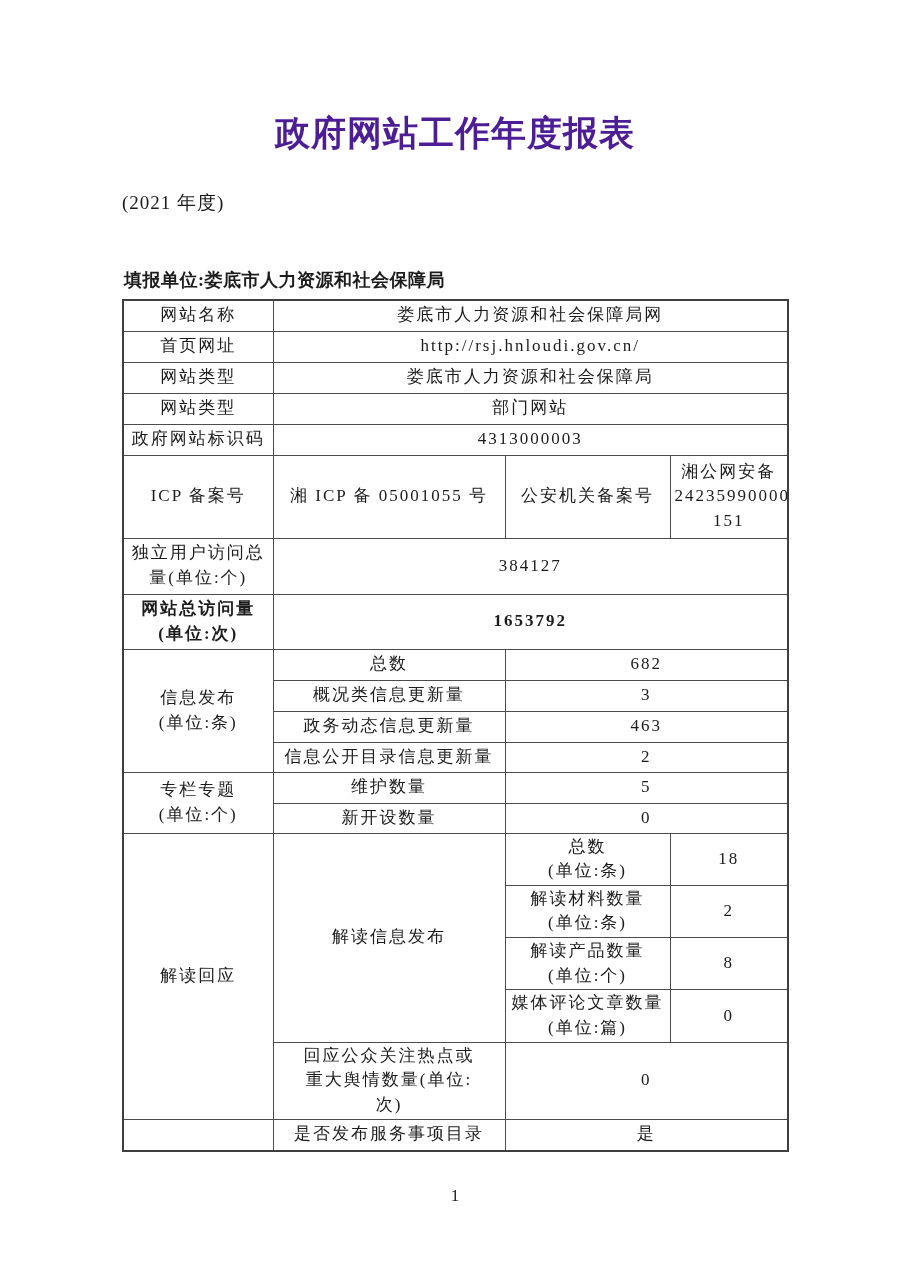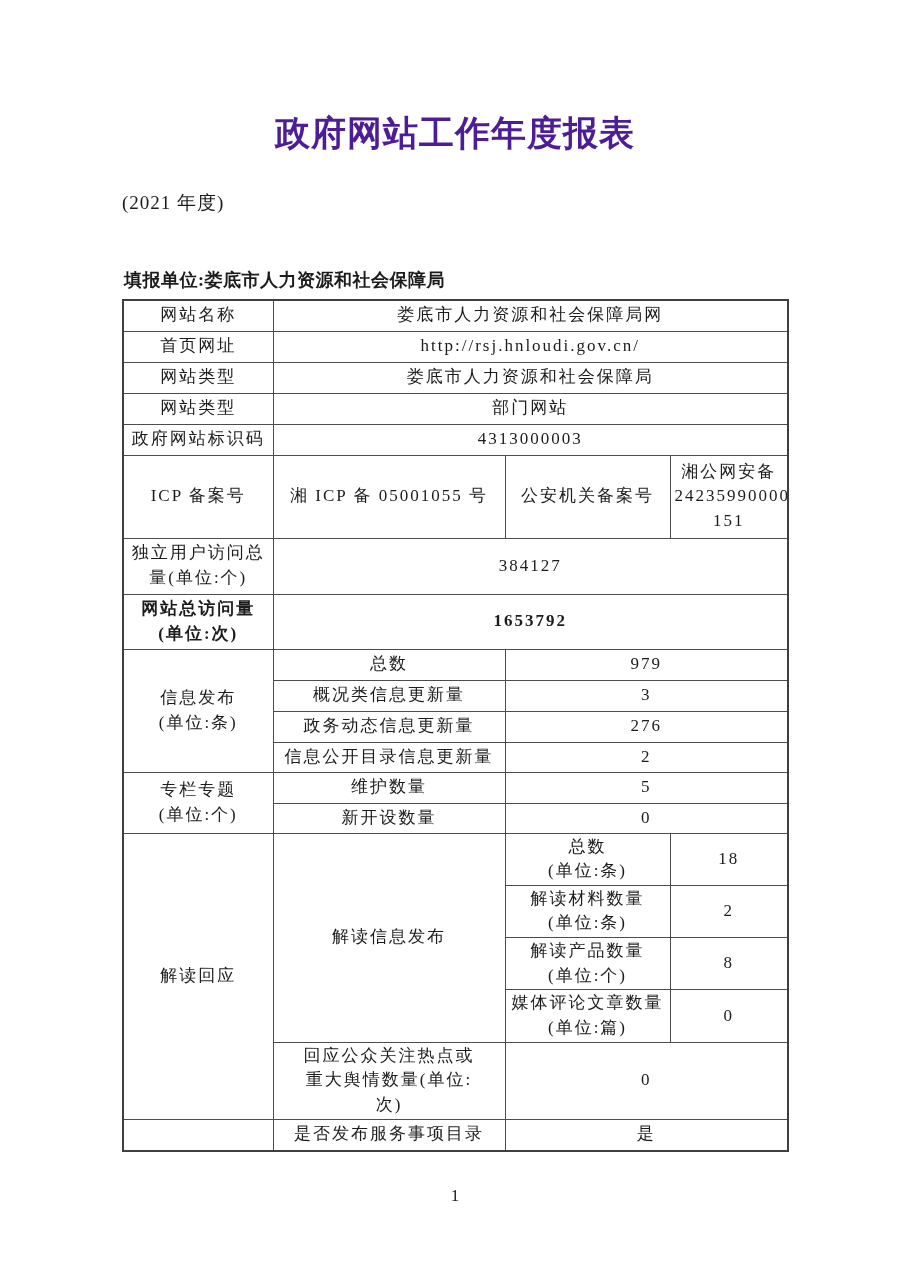--- a/index.html
+++ b/index.html
@@ -115,29 +115,29 @@
         <tr class="h55">
           <td>网站总访问量
 (单位:次)</td>
           <td colspan="3" class="num">1653792</td>
         </tr>
 
         <tr class="h31">
           <td rowspan="4">信息发布
 (单位:条)</td>
           <td>总数</td>
-          <td colspan="2" class="num">979</td>
+          <td colspan="2" class="num">682</td>
         </tr>
         <tr class="h31">
           <td>概况类信息更新量</td>
           <td colspan="2" class="num">3</td>
         </tr>
         <tr class="h31">
           <td>政务动态信息更新量</td>
-          <td colspan="2" class="num">276</td>
+          <td colspan="2" class="num">463</td>
         </tr>
         <tr class="h30">
           <td>信息公开目录信息更新量</td>
           <td colspan="2" class="num">2</td>
         </tr>
 
         <tr class="h31">
           <td rowspan="2">专栏专题
 (单位:个)</td>
           <td>维护数量</td>

